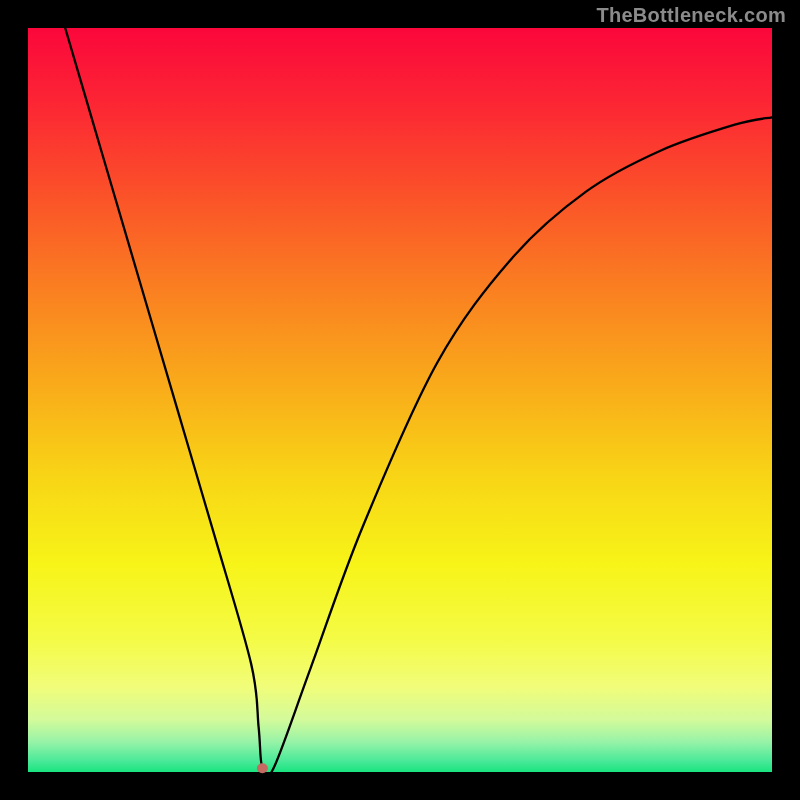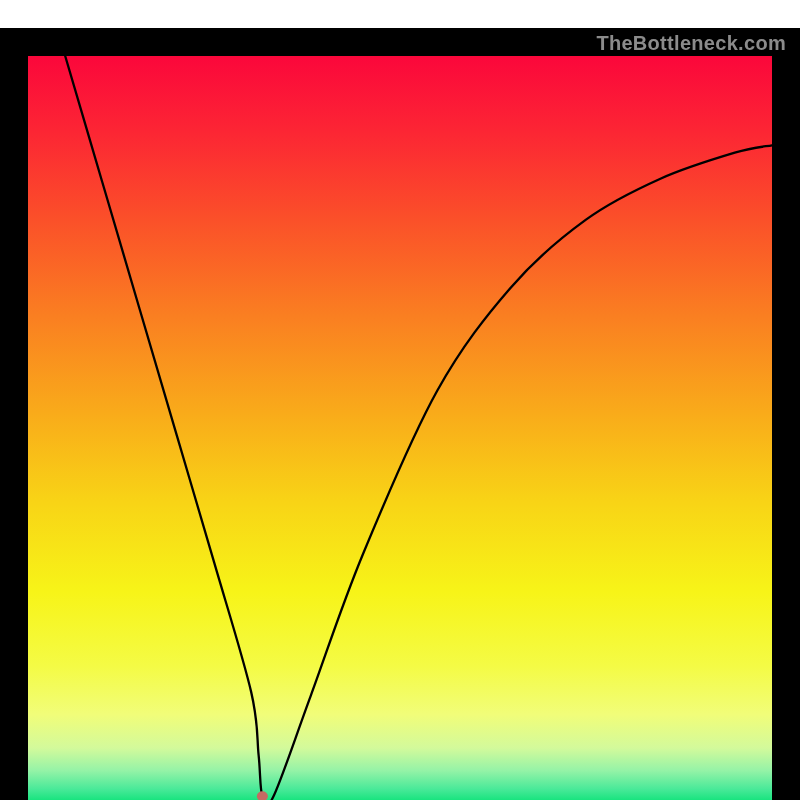--- a/index.html
+++ b/index.html
@@ -8,21 +8,20 @@
     width: 800px;
     height: 800px;
     overflow: hidden;
     background: #ffffff;
     font-family: Arial, Helvetica, sans-serif;
   }
   #container {
     position: relative;
     width: 800px;
     height: 712px;
-    margin-top: 28px;
   }
   #watermark {
     position: absolute;
     top: 4px;
     right: 14px;
     font-size: 20px;
     font-weight: 600;
     color: #8b8b8b;
     letter-spacing: 0.3px;
     z-index: 10;

